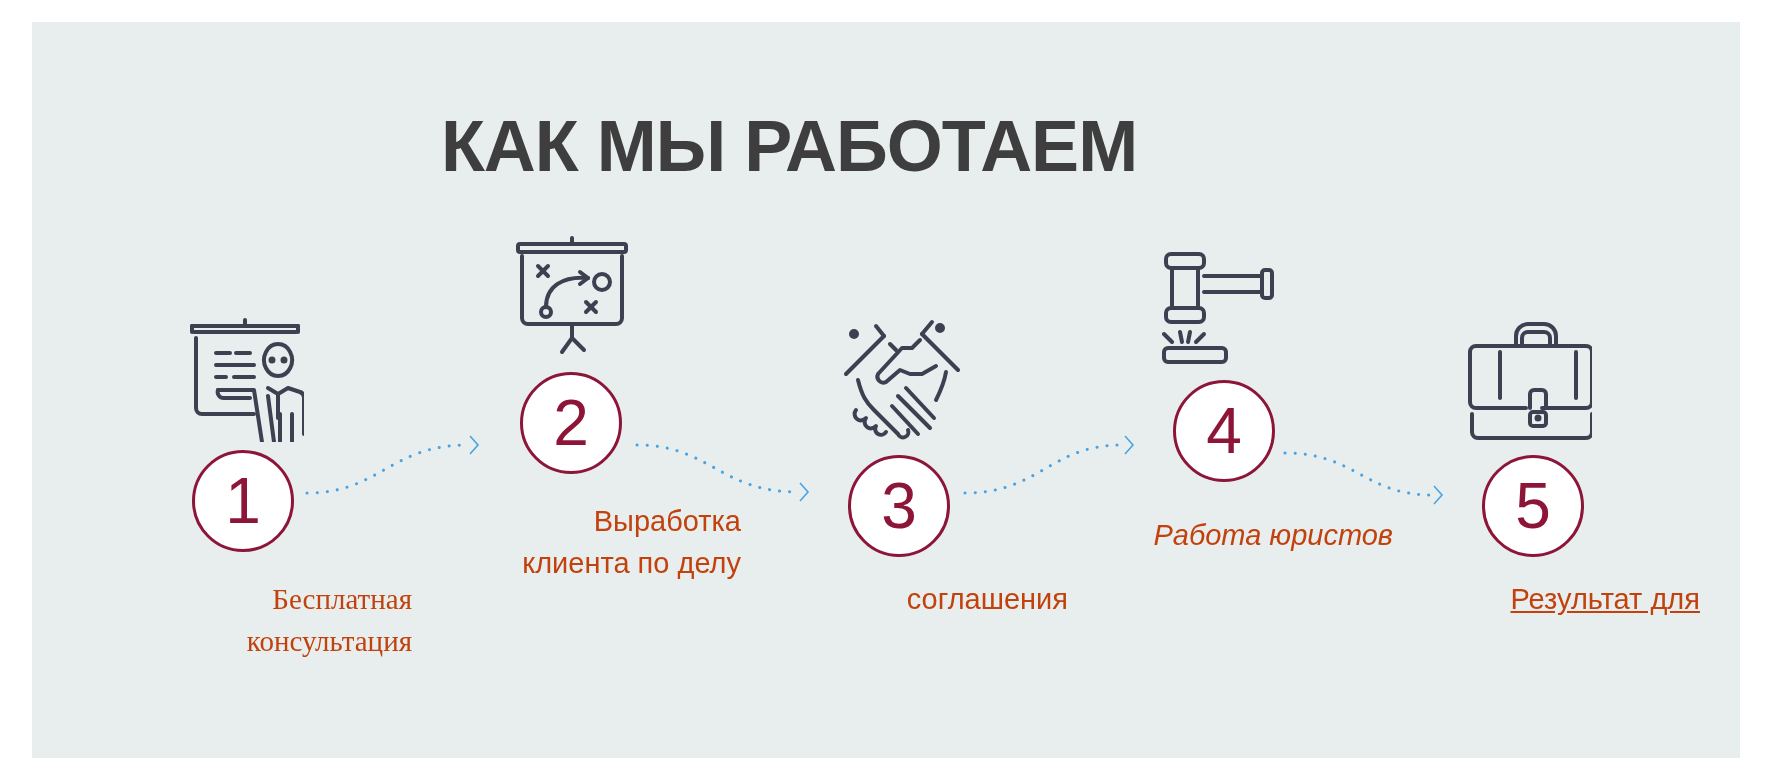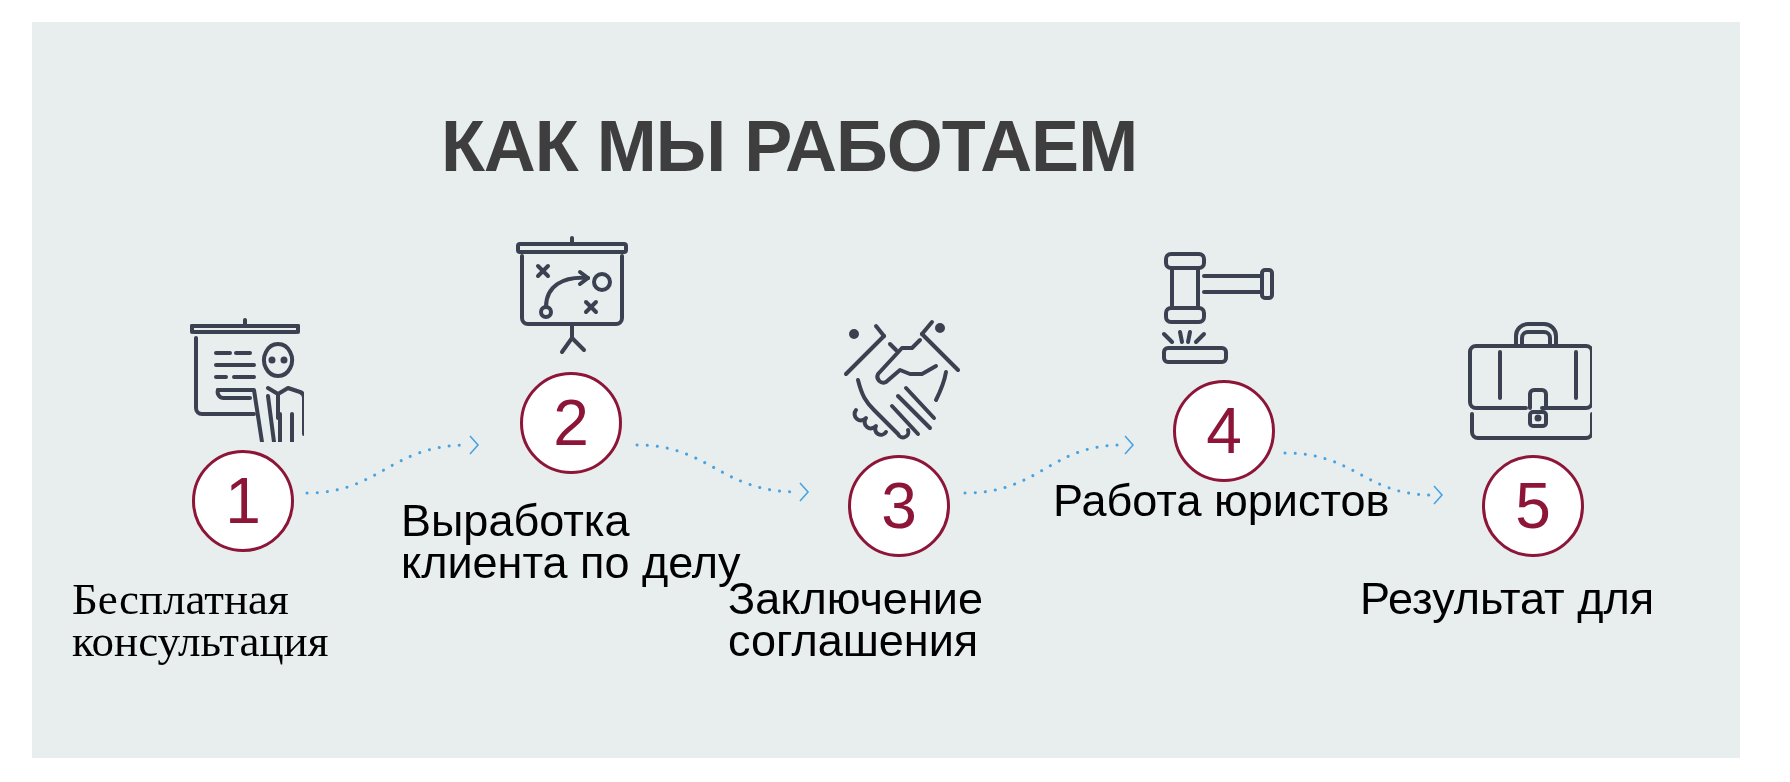--- a/index.html
+++ b/index.html
@@ -6,21 +6,21 @@
   body { width:1790px; height:782px; position:relative; overflow:hidden;
          font-family:"Liberation Sans", "DejaVu Sans", sans-serif; }
   .panel { position:absolute; left:32px; top:22px; width:1708px; height:736px; background:#e8eeee; }
   .title { position:absolute; left:0; top:104px; width:1578px; text-align:center;
            font-size:72px; font-weight:bold; color:#3e3e3e; letter-spacing:-1px; line-height:84px; }
   .icon { position:absolute; width:124px; height:124px; }
   .icon svg { width:100%; height:100%; display:block; }
   .circle { position:absolute; width:96px; height:96px; border:3px solid #8c1538; border-radius:50%;
             background:#ffffff; box-sizing:content-box; display:flex; align-items:center; justify-content:center;
             color:#8c1538; font-size:64px; line-height:64px; font-weight:normal; }
-  .label { position:absolute; width:340px; text-align:left; color:#000000; font-size:45px; line-height:42px; }
+  .label { position:absolute; width:340px; text-align:right; color:#c2410c; font-size:29px; line-height:42px; }
   .label span { display:block; }
   .connectors { position:absolute; left:0; top:0; width:1790px; height:782px; pointer-events:none; }
 </style>
 </head>
 <body>
 
 <div class="panel"></div>
 
 <div class="title">КАК МЫ РАБОТАЕМ</div>
 
@@ -107,55 +107,54 @@
     <path d="M110 54 C 108 66, 104 74, 100 82"></path>
     <path d="M22 62 C 26 78, 30 84, 38 92 L 62 116 a5 5 0 0 0 10 -4"></path>
     <line x1="70" y1="70" x2="98" y2="100"></line>
     <line x1="62" y1="78" x2="94" y2="110"></line>
     <line x1="56" y1="88" x2="82" y2="116"></line>
     <path d="M20 92 a5 5 0 0 0 10 8 a5 5 0 0 0 10 8 a5 5 0 0 0 10 6"></path>
   </svg>
 </div>
 <div class="circle" style="left:848px; top:455px;">3</div>
 <div class="label" style="left:728px; top:578px;">
-  <span>Заключение</span>
   <span>соглашения</span>
 </div>
 
 <div class="icon" style="left:1162px; top:246px;">
   <svg viewBox="0 0 124 124" fill="none" stroke="#3b4150" stroke-width="4" stroke-linecap="round" stroke-linejoin="round">
     <rect x="4" y="8" width="38" height="14" rx="5"></rect>
     <rect x="4" y="62" width="38" height="14" rx="5"></rect>
     <line x1="10" y1="22" x2="10" y2="62"></line>
     <line x1="36" y1="22" x2="36" y2="62"></line>
     <line x1="42" y1="30" x2="100" y2="30"></line>
     <line x1="42" y1="46" x2="100" y2="46"></line>
     <rect x="100" y="24" width="10" height="28" rx="3"></rect>
     <line x1="2" y1="88" x2="10" y2="96"></line>
     <line x1="18" y1="86" x2="20" y2="96"></line>
     <line x1="28" y1="86" x2="26" y2="96"></line>
     <line x1="42" y1="88" x2="34" y2="96"></line>
     <rect x="2" y="102" width="62" height="14" rx="4"></rect>
   </svg>
 </div>
 <div class="circle" style="left:1173px; top:380px;">4</div>
-<div class="label" style="left:1053px; top:480px;">
+<div class="label" style="left:1053px; top:514px;font-style:italic;">
   <span>Работа юристов</span>
 </div>
 
 <div class="icon" style="left:1468px; top:318px;">
   <svg viewBox="0 0 124 124" fill="none" stroke="#3b4150" stroke-width="4" stroke-linecap="round" stroke-linejoin="round">
     <path d="M48 26 V18 a12 12 0 0 1 12 -12 H76 a12 12 0 0 1 12 12 V26"></path>
     <path d="M54 26 V20 a6 6 0 0 1 6 -6 H76 a6 6 0 0 1 6 6 V26"></path>
     <path d="M6 34 a6 6 0 0 1 6 -6 H122 a6 6 0 0 1 6 6 V84 a6 6 0 0 1 -6 6 H78" transform="translate(-4,0)"></path>
     <path d="M58 90 H8 a6 6 0 0 1 -6 -6 V34"></path>
     <line x1="32" y1="34" x2="32" y2="80"></line>
     <line x1="108" y1="34" x2="108" y2="80"></line>
     <path d="M62 90 V76 a4 4 0 0 1 4 -4 H74 a4 4 0 0 1 4 4 V90"></path>
     <rect x="62" y="94" width="16" height="14" rx="3"></rect>
     <circle cx="70" cy="100" r="1.5" fill="#3b4150"></circle>
     <path d="M4 96 V114 a6 6 0 0 0 6 6 H118 a6 6 0 0 0 6 -6 V96"></path>
   </svg>
 </div>
 <div class="circle" style="left:1482px; top:455px;">5</div>
-<div class="label" style="left:1360px; top:578px;">
+<div class="label" style="left:1360px; top:578px;text-decoration:underline;">
   <span>Результат для</span>
 </div>
 
 </body></html>

